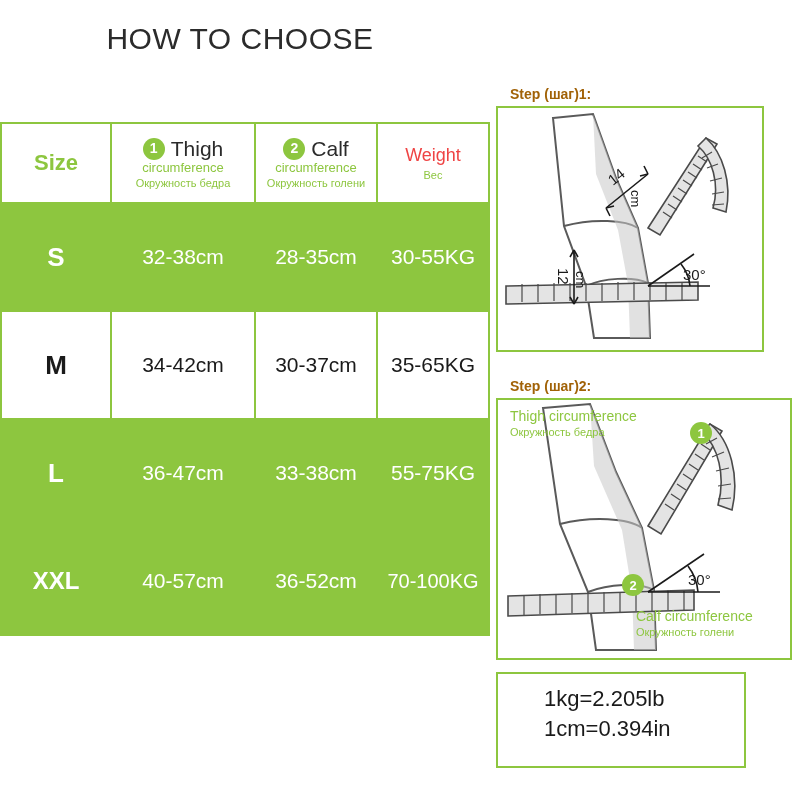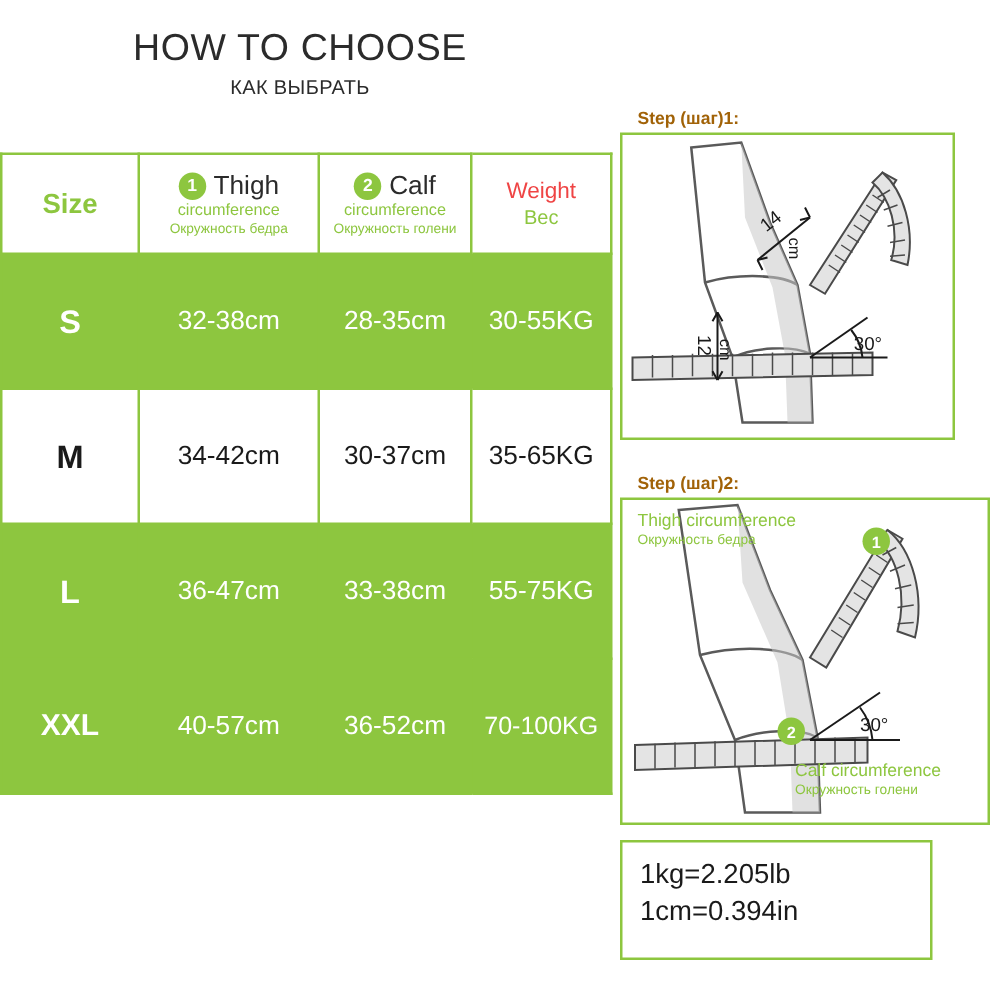--- a/index.html
+++ b/index.html
@@ -119,21 +119,21 @@
   .hdr-ru {
     font-size: 11px;
     color: #8dc63f;
     margin-top: 1px;
   }
   .hdr-weight-en {
     font-size: 18px;
     color: #ef4444;
   }
   .hdr-weight-ru {
-    font-size: 16px;
+    font-size: 11px;
     color: #8dc63f;
     margin-top: 4px;
   }
 
   .sz-label { font-size: 26px; font-weight: bold; }
   .sz-label.small { font-size: 24px; }
   .cell-val { font-size: 21px; }
   .cell-val.sm { font-size: 20px; }
 
   
@@ -156,20 +156,21 @@
   #panel-step2 { left: 496px; top: 398px; width: 296px; height: 262px; }
   #panel-conv  { left: 496px; top: 672px; width: 250px; height: 96px; }
 
   .conv-line {
     font-size: 22px;
     color: #1a1a1a;
     margin: 0 0 4px 14px;
   }
   .conv-inner {
     padding-top: 12px;
+    padding-left: 32px;
   }
 
   .lbl-green {
     position: absolute;
     font-size: 14px;
     color: #8dc63f;
     white-space: nowrap;
   }
   .lbl-green.ru { font-size: 11px; }
 
@@ -189,21 +190,20 @@
 
   svg { display: block; }
 </style>
 </head>
 <body>
 
 <div class="page">
 
   <div class="title-block">
     <div class="title-main">HOW TO CHOOSE</div>
-    <div class="title-sub">КАК ВЫБРАТЬ</div>
   </div>
 
   <table class="size-table">
     <tbody>
         <tr class="head">
       <td class="col-size">
         <div class="hdr-cell">
           <div class="hdr-size">Size</div>
         </div>
       </td>

